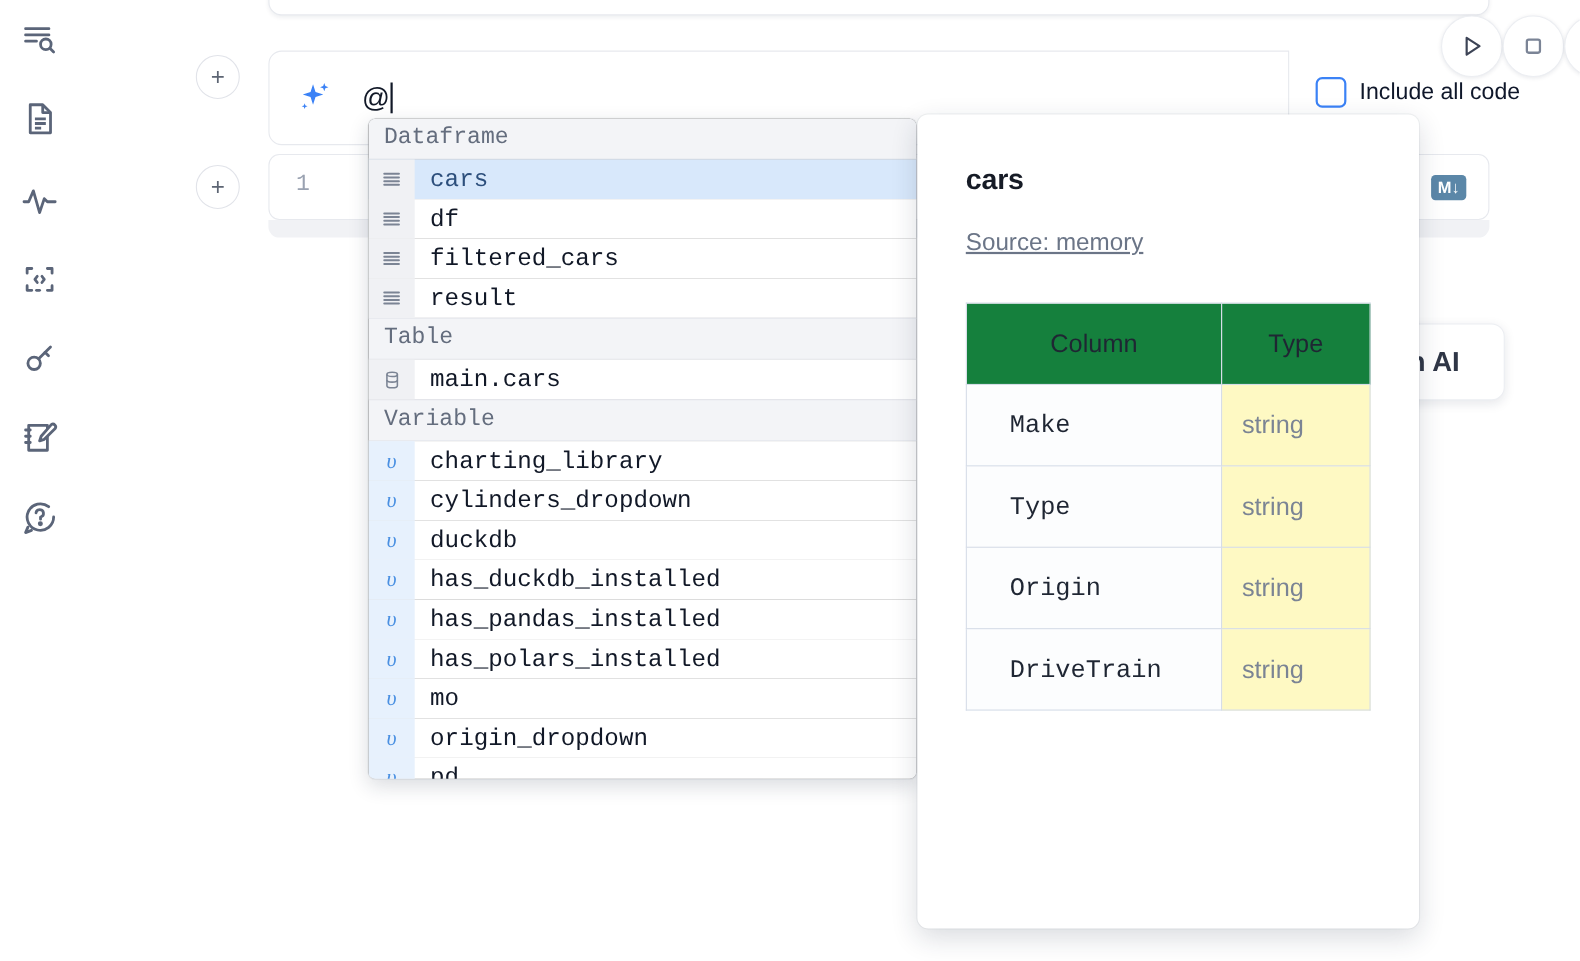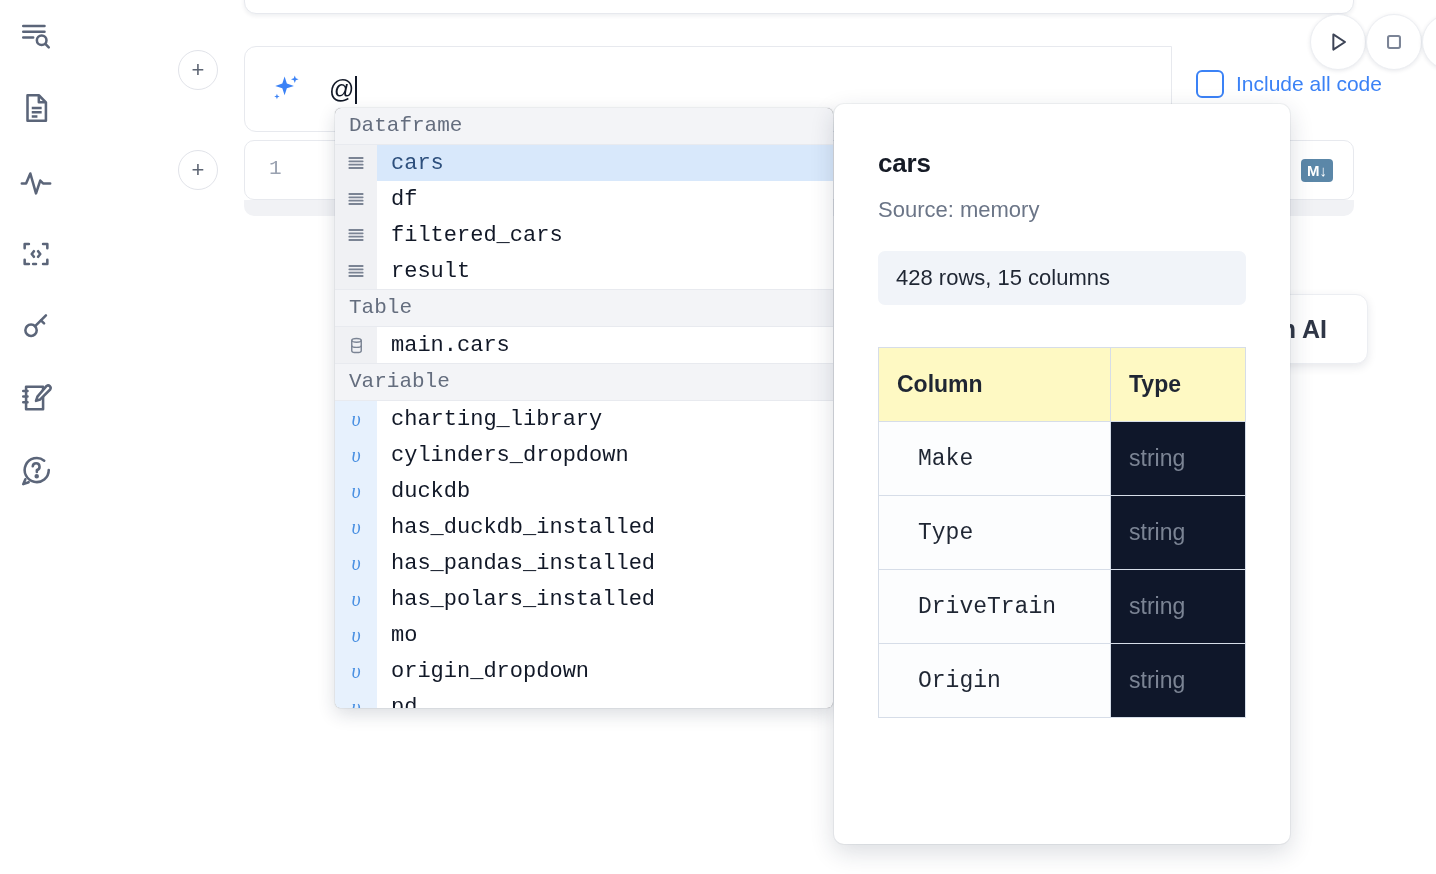--- a/index.html
+++ b/index.html
@@ -59,21 +59,21 @@
   }
 
   .include-row {
     position: absolute; left: 1196px; top: 70px;
     display: flex; align-items: center; gap: 12px;
   }
   .chk {
     width: 28px; height: 28px; border-radius: 6px;
     border: 2px solid #3b82f6; background: #fff; cursor: pointer;
   }
-  .include-label { font-size: 21px; color: #3b82f6; }
+  .include-label { font-size: 21px; color: #0f172a; }
 
   
   .editor-card {
     position: absolute; left: 244px; top: 140px; width: 1110px; height: 60px;
     background: #fff; border: 1px solid #e7e9ee; border-radius: 10px;
   }
   .linenum {
     position: absolute; left: 24px; top: 16px;
     font-family: "Liberation Mono", monospace; font-size: 21px; color: #9aa2b1;
   }
@@ -132,37 +132,37 @@
   }
 
   
   .doc {
     position: absolute; left: 834px; top: 104px; width: 456px; height: 740px;
     background: #fff; border-radius: 10px;
     box-shadow: 0 8px 24px rgba(25,35,60,.16), 0 0 0 1px rgba(25,35,60,.05);
     overflow: hidden; padding: 44px 44px 0 44px;
   }
   .doc-title { font-size: 26px; font-weight: 700; color: #161b26; letter-spacing: -.2px; }
-  .doc-source { margin-top: 18px; font-size: 22px; color: #6b7587; }
+  .doc-source { margin-top: 28px; font-size: 22px; color: #6b7587; text-decoration: underline; }
   .doc-pill {
     margin-top: 28px; background: #f1f4f9; border-radius: 7px;
     padding: 14px 18px; font-size: 22px; color: #1f2633;
   }
   .doc-table {
     margin-top: 42px; width: 368px; border-collapse: collapse;
     border: 1px solid #d6dde8; table-layout: fixed;
   }
   .doc-table th, .doc-table td {
     border: 1px solid #d6dde8; text-align: left; padding: 18px 18px;
     font-size: 23px; height: 74px; vertical-align: middle;
   }
-  .doc-table th { background: #fef9c3; color: #1f2633; font-weight: 700;
-                  font-family: "Liberation Sans", sans-serif; }
+  .doc-table th { background: #15803d; color: #1f2633; font-weight: 400;
+                  font-family: "Liberation Sans", sans-serif; text-align: center; }
   .doc-table td.col-name { font-family: "Liberation Mono", monospace; color: #1f2633; background: #fcfdfe; padding-left: 39px; }
-  .doc-table td.col-type { color: #7b8494; background: #0f172a; }
+  .doc-table td.col-type { color: #7b8494; background: #fef9c3; }
   .doc-table th:nth-child(1), .doc-table td:nth-child(1) { width: 232px; }
 </style>
 </head>
 <body>
 
 <div id="root">
 
   <div class="rail">
     <div class="rail-btn" style="top:14px">
       <svg width="34" height="34" viewBox="0 0 24 24" fill="none" stroke="currentColor" stroke-width="1.8" stroke-linecap="round">
@@ -353,42 +353,41 @@
         <div class="ac-row">
           <div class="ac-gut var">υ</div>
           <div class="ac-name">pd</div>
         </div>
       </div>
   </div>
 
   <div class="doc">
     <div class="doc-title">cars</div>
     <div class="doc-source">Source: memory</div>
-    <div class="doc-pill">428 rows, 15 columns</div>
     <table class="doc-table">
       <thead>
           <tr id="doc-head">
             <th>Column</th>
             <th>Type</th>
           </tr>
         </thead>
       <tbody id="doc-body">
           <tr>
             <td class="col-name">Make</td>
             <td class="col-type">string</td>
           </tr>
           <tr>
             <td class="col-name">Type</td>
             <td class="col-type">string</td>
           </tr>
           <tr>
+            <td class="col-name">Origin</td>
+            <td class="col-type">string</td>
+          </tr>
+          <tr>
             <td class="col-name">DriveTrain</td>
             <td class="col-type">string</td>
           </tr>
-          <tr>
-            <td class="col-name">Origin</td>
-            <td class="col-type">string</td>
-          </tr>
         </tbody>
     </table>
   </div>
 
 </div>
 
 </body></html>

